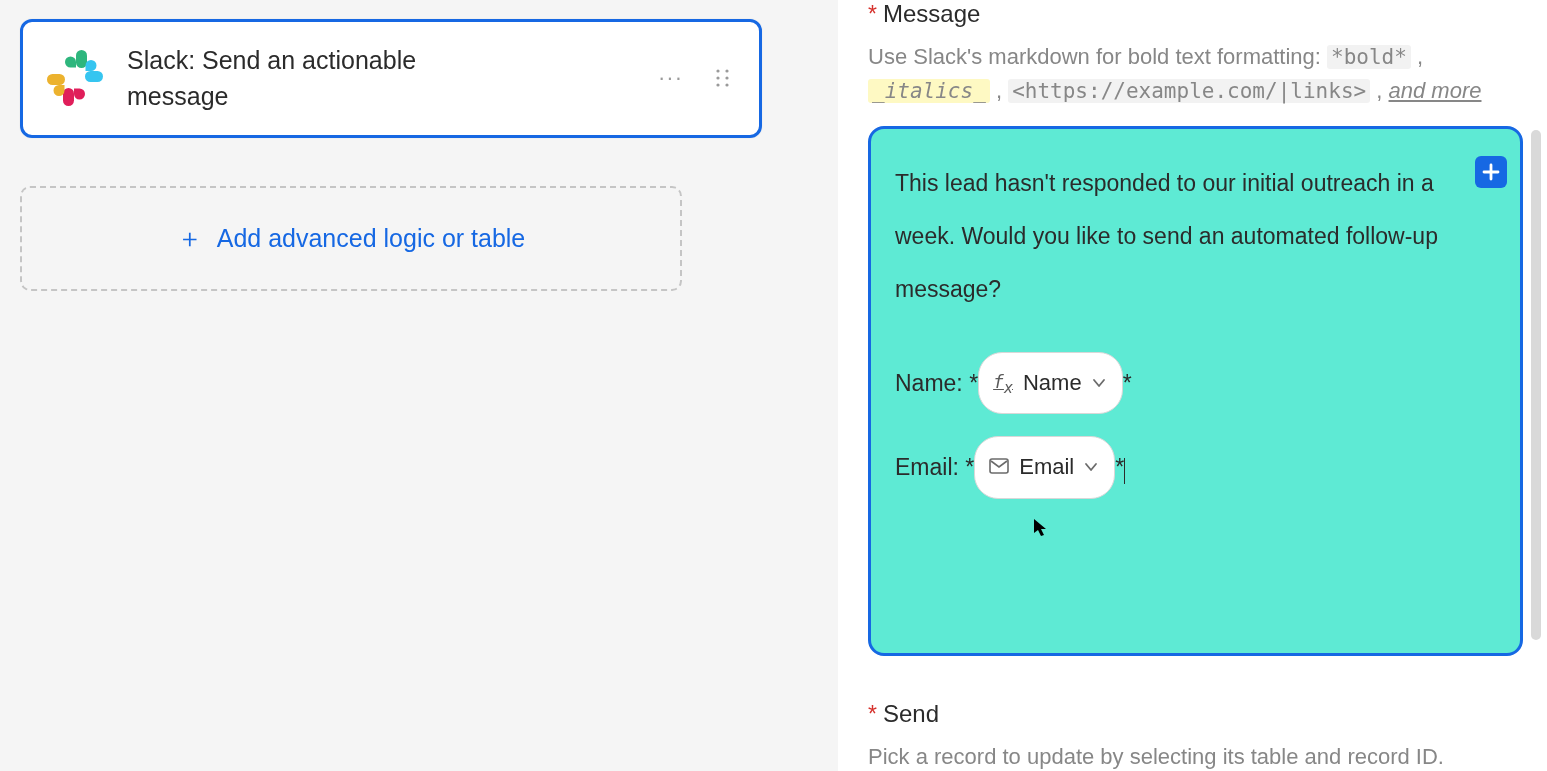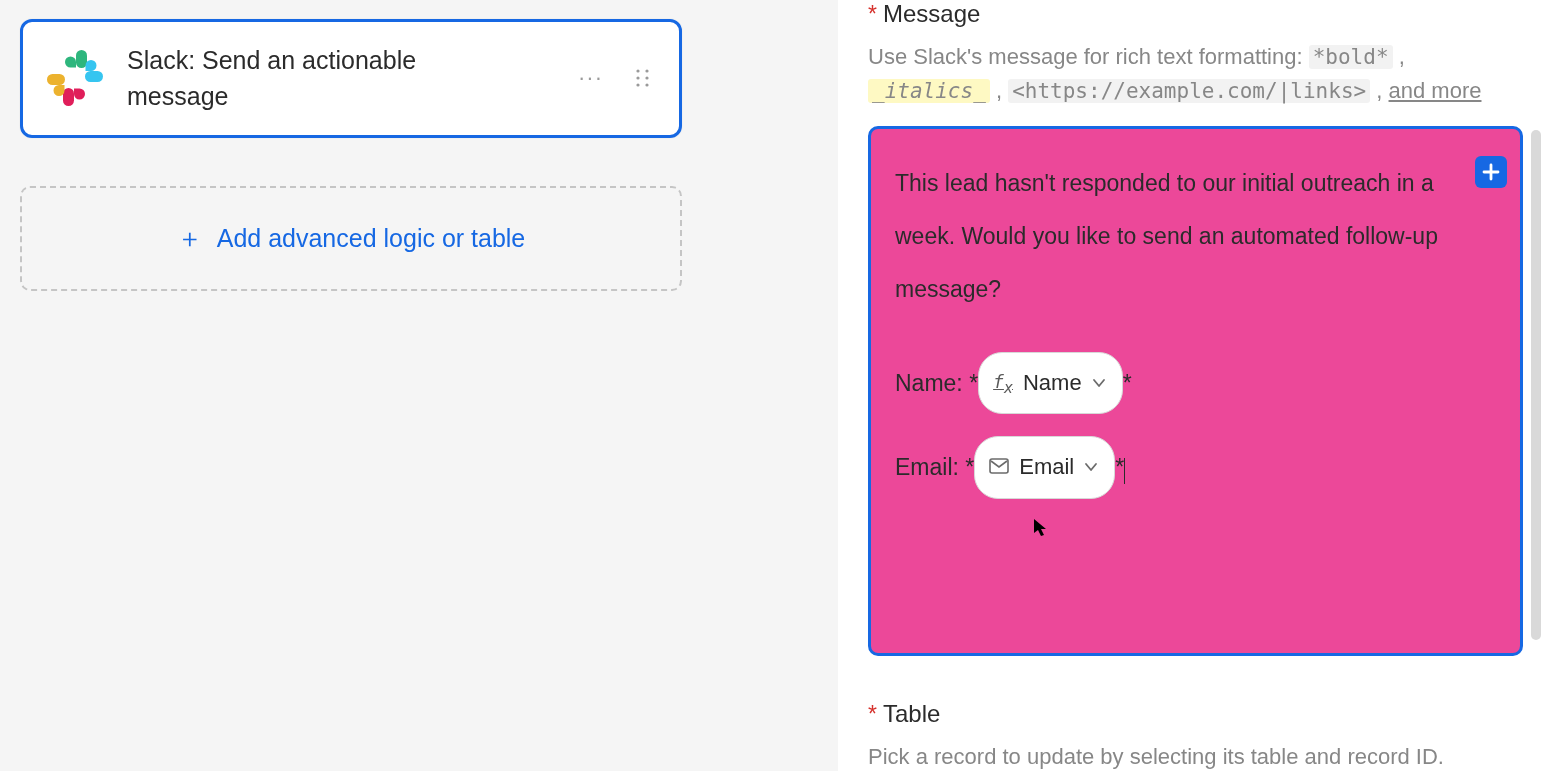--- a/index.html
+++ b/index.html
@@ -31,21 +31,21 @@
     
     .action-card {
       background: #fff;
       border: 3px solid #1668e3;
       border-radius: 12px;
       box-shadow: 0 0 0 1px rgba(0,0,0,0.02);
       display: flex;
       align-items: center;
       padding: 20px 22px;
       gap: 22px;
-      width: 662px;
+      width: 742px;
       margin-left: 0;
       position: relative;
     }
     .slack-icon {
       width: 60px;
       height: 60px;
       position: relative;
       flex-shrink: 0;
     }
     .action-card-title {
@@ -132,31 +132,32 @@
       background: #fef9c3;
       font-family: ui-monospace, SFMono-Regular, Menlo, Consolas, monospace;
       font-size: 21px;
       padding: 0 4px;
       border-radius: 3px;
     }
     .help-link {
       text-decoration: underline;
       color: #878787;
       cursor: pointer;
+      font-style: italic;
     }
 
     
     .message-editor-wrap {
       position: relative;
       width: 655px;
     }
     .message-editor {
       border: 3px solid #1668e3;
-      border-radius: 10px;
-      background: #ec4899;
+      border-radius: 16px;
+      background: #5eead4;
       padding: 28px 24px 40px 24px;
       width: 100%;
       min-height: 530px;
       font-size: 23px;
       color: #2b2b2b;
       line-height: 2.2;
     }
     .editor-text-block {
       margin-bottom: 36px;
       line-height: 2.3;
@@ -294,21 +295,21 @@
 
   <div class="right-pane">
 
     <div class="field-block">
       <div class="field-label-row">
         <span class="req-star">*</span>
         <span class="field-label">Message</span>
       </div>
 
       <div class="field-help">
-        <span>Use Slack's message for rich text formatting: </span>
+        <span>Use Slack's markdown for bold text formatting: </span>
         <span class="help-code">*bold*</span>
         <span> , </span>
         <span class="help-italic">_italics_</span>
         <span> ,  </span>
         <span class="help-code">&lt;https://example.com/|links&gt;</span>
         <span> , </span>
         <span class="help-link">and more</span>
       </div>
 
       <div class="message-editor-wrap">
@@ -353,21 +354,21 @@
             <span>*</span>
               <span class="caret"></span>
           </div>
         </div>
       </div>
     </div>
 
     <div class="table-section">
       <div class="field-label-row">
         <span class="req-star">*</span>
-        <span class="field-label">Table</span>
+        <span class="field-label">Send</span>
       </div>
       <div class="table-help">Pick a record to update by selecting its table and record ID.</div>
     </div>
 
     <div class="scrollbar-track"></div>
   </div>
 </div>
 
 <span class="cursor-arrow">
   <svg width="16" height="20" viewBox="0 0 16 20">

